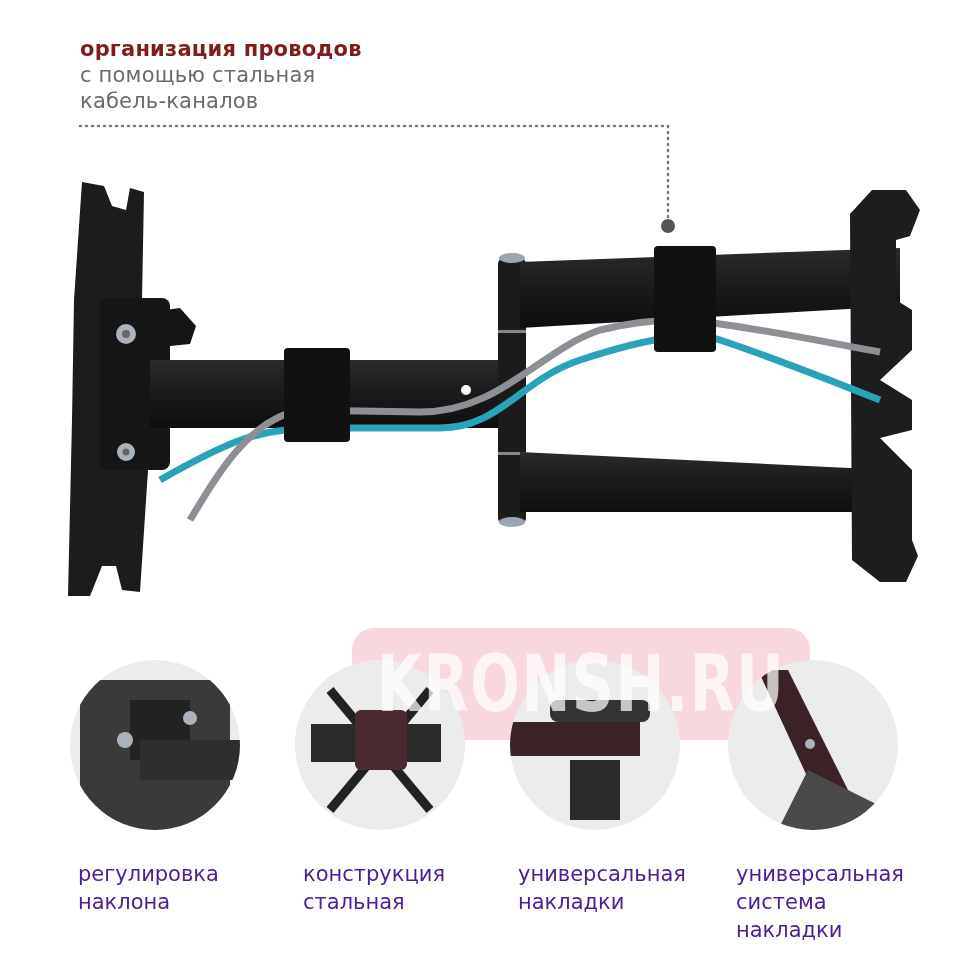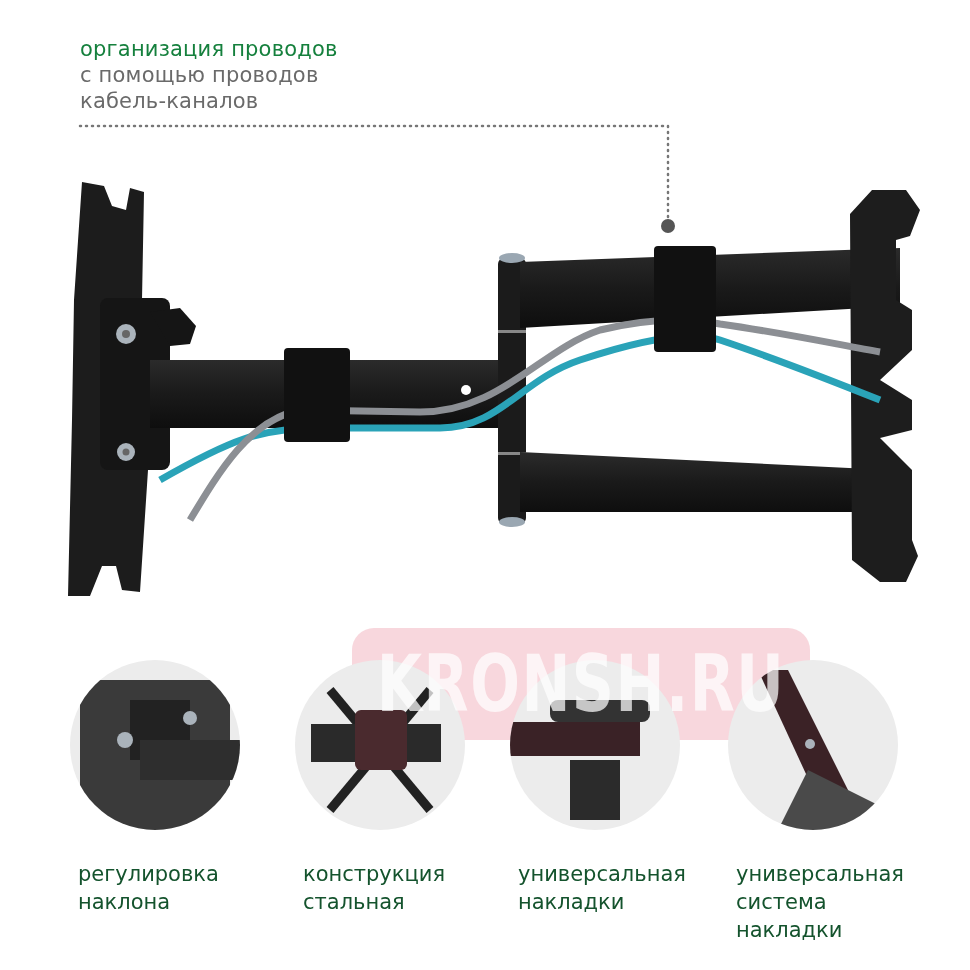--- a/index.html
+++ b/index.html
@@ -1,32 +1,32 @@
 <!DOCTYPE html>
 <html><head>
 <meta charset="utf-8">
 <style>
   html, body { margin: 0; padding: 0; background: #ffffff; }
   body { width: 970px; height: 970px; position: relative; overflow: hidden; font-family: "DejaVu Sans", "Liberation Sans", sans-serif; }
   .headline { position: absolute; left: 80px; top: 36px; color: #6a6a6a; font-size: 21px; line-height: 26px; letter-spacing: 0.2px; }
-  .headline .bold { font-weight: normal; color: #15803d; }
+  .headline .bold { font-weight: bold; color: #7f1d1d; }
   .callout-line { position: absolute; }
   .product { position: absolute; left: 0; top: 0; }
   .watermark { position: absolute; left: 352px; top: 628px; width: 458px; height: 112px; background: rgba(236, 150, 165, 0.38); border-radius: 22px; }
   .watermark-text { position: absolute; left: 352px; top: 628px; width: 458px; height: 112px; display: flex; align-items: center; justify-content: center; font-family: "DejaVu Sans", sans-serif; font-weight: bold; font-size: 78px; color: rgba(255,255,255,0.72); letter-spacing: 2px; transform: scaleX(0.75); }
   .feature { position: absolute; top: 660px; width: 200px; }
   .feature .circle { width: 170px; height: 170px; border-radius: 50%; background: #ececec; overflow: hidden; position: relative; }
-  .feature .label { position: absolute; top: 200px; left: 8px; color: #14532d; font-size: 21px; line-height: 28px; white-space: nowrap; }
+  .feature .label { position: absolute; top: 200px; left: 8px; color: #4c1d95; font-size: 21px; line-height: 28px; white-space: nowrap; }
 </style>
 </head>
 <body>
 
 <div class="headline">
   <div class="bold">организация проводов</div>
-  <div>с помощью проводов</div>
+  <div>с помощью стальная</div>
   <div>кабель-каналов</div>
 </div>
 
 <svg class="callout-line" width="970" height="970" style="left:0;top:0;">
   <line x1="80" y1="126" x2="668" y2="126" stroke="#777" stroke-width="2.5" stroke-dasharray="1 5" stroke-linecap="round"></line>
   <line x1="668" y1="126" x2="668" y2="218" stroke="#777" stroke-width="2.5" stroke-dasharray="1 5" stroke-linecap="round"></line>
   <circle cx="668" cy="226" r="7" fill="#555"></circle>
 </svg>
 
 <svg class="product" width="970" height="620" viewBox="0 0 970 620">

